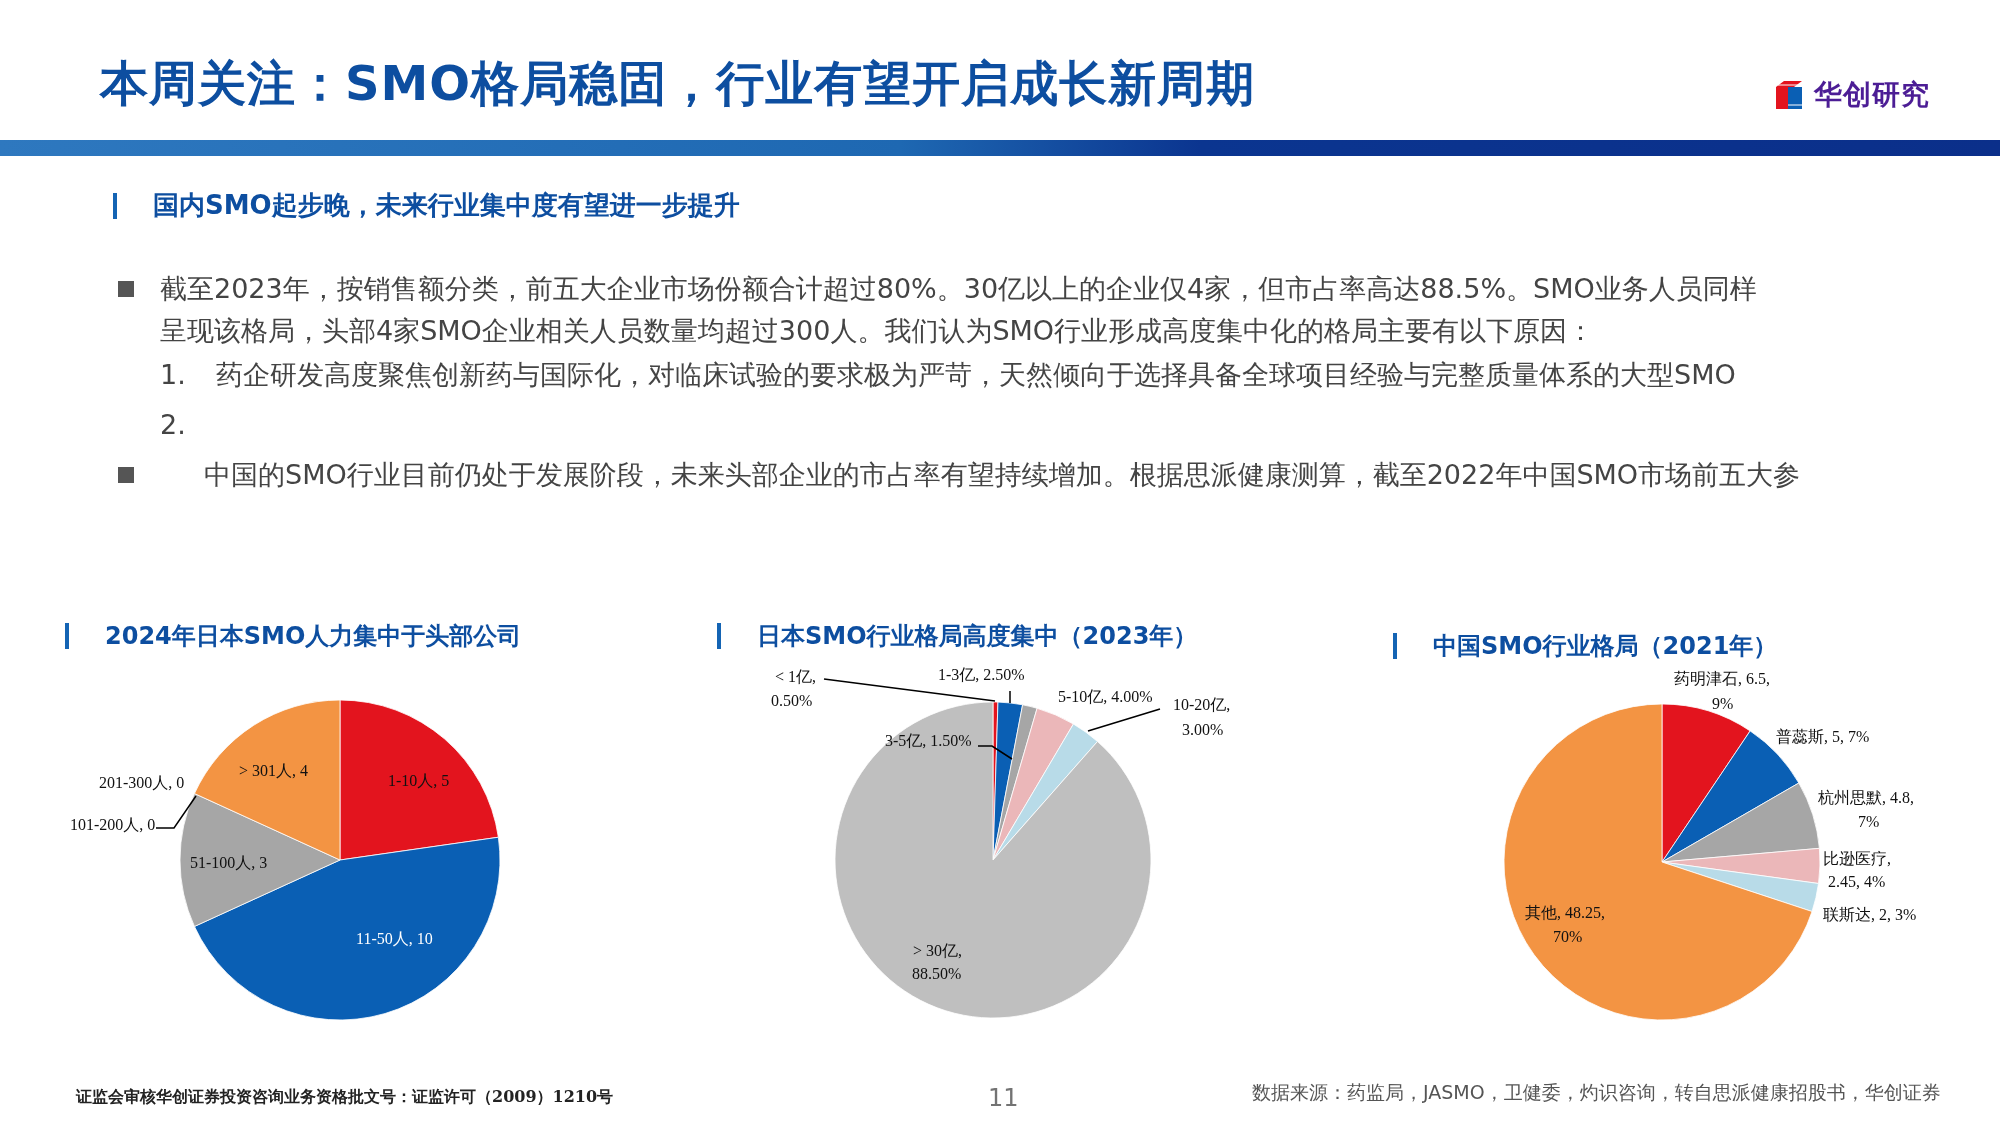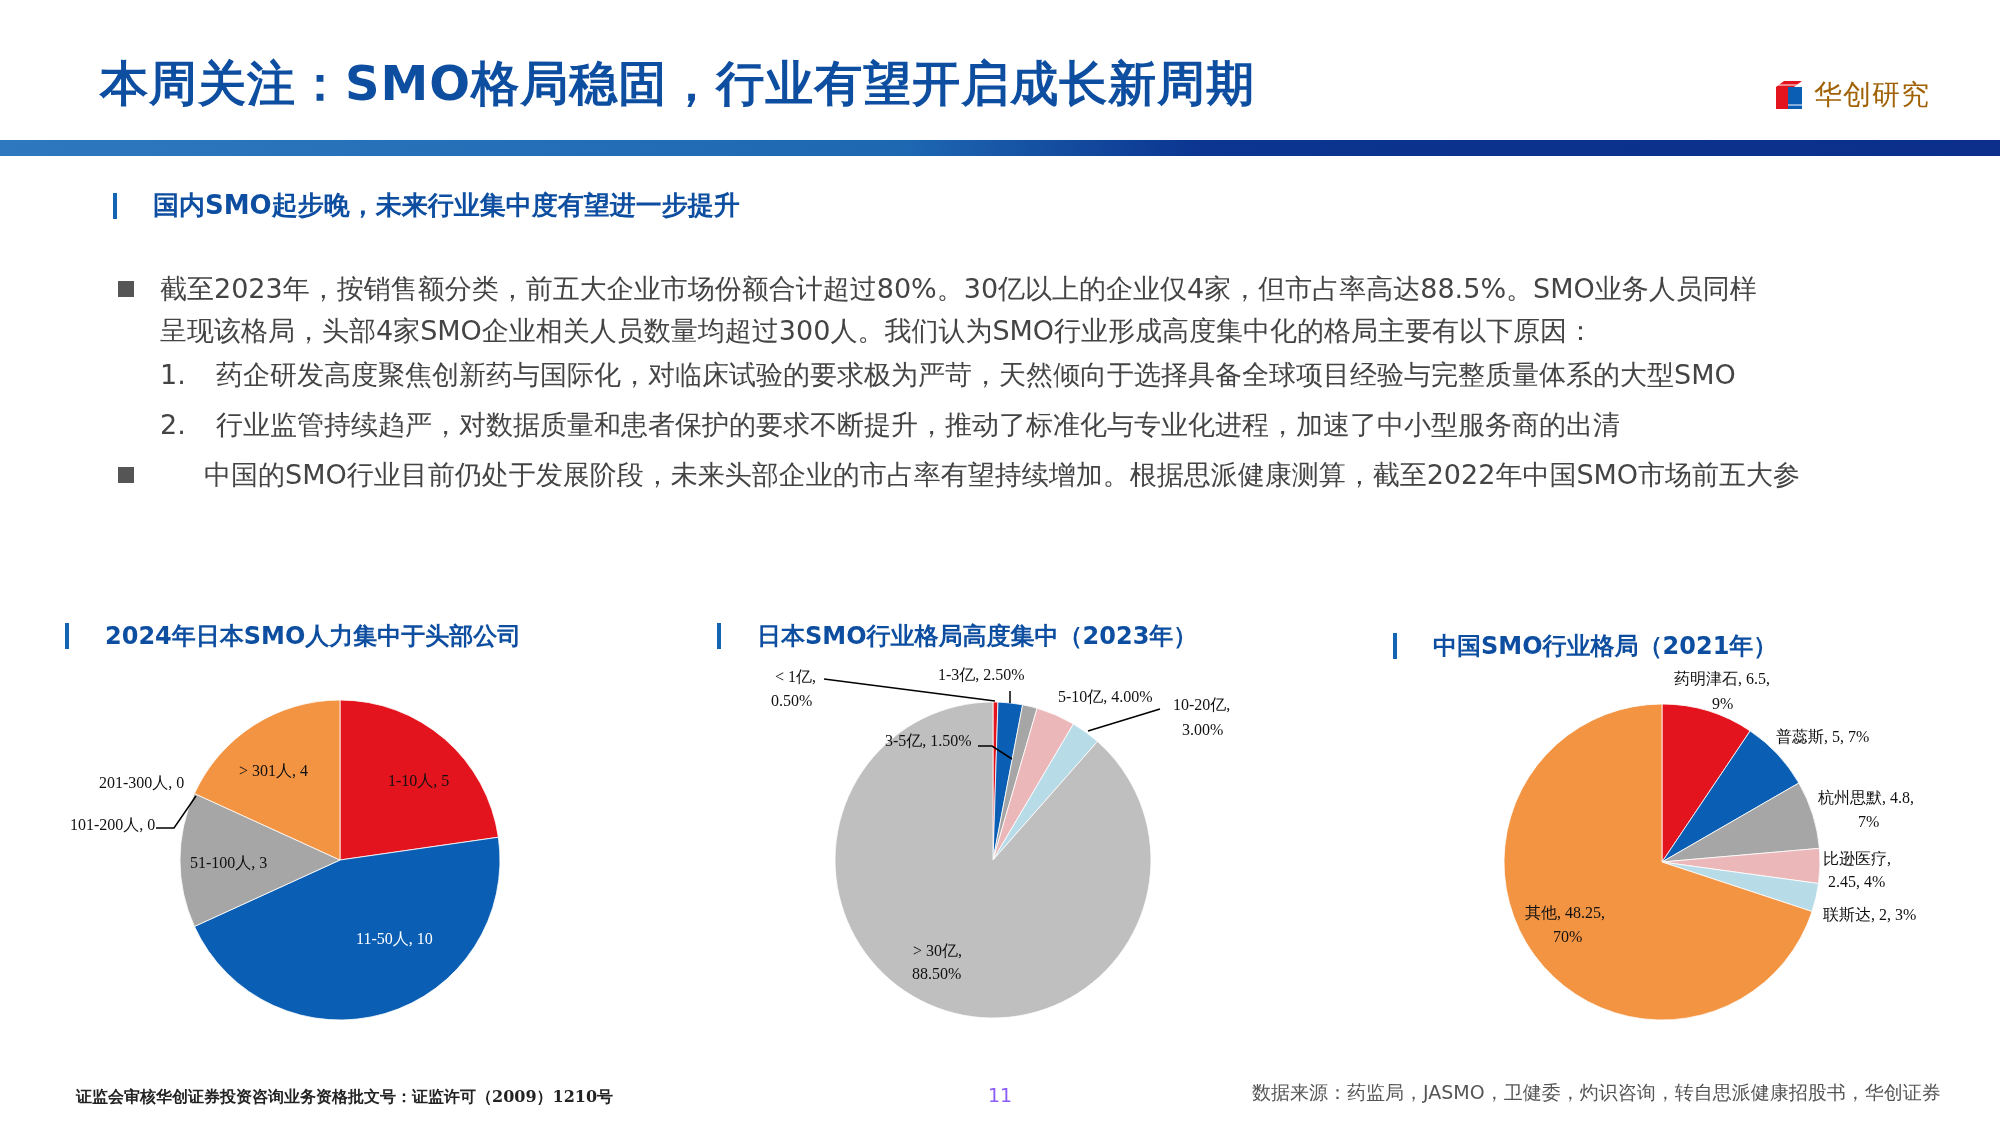--- a/index.html
+++ b/index.html
@@ -1,31 +1,31 @@
 <!DOCTYPE html>
 <html><head>
 <meta charset="utf-8">
 <style>
   html,body{margin:0;padding:0;background:#fff;}
   body{width:2000px;height:1125px;position:relative;overflow:hidden;font-family:"DejaVu Sans","Liberation Sans",sans-serif;}
   .title{position:absolute;left:100px;top:52px;font-size:48px;font-weight:bold;color:#0d4ea0;letter-spacing:1px;white-space:nowrap;}
   .logo{position:absolute;left:1772px;top:76px;display:flex;align-items:center;gap:8px;}
-  .logo-text{font-size:28px;font-weight:normal;color:#a16207;letter-spacing:1px;}
+  .logo-text{font-size:28px;font-weight:bold;color:#4c1d95;letter-spacing:1px;}
   .band{position:absolute;left:0;top:140px;width:2000px;height:16px;background:linear-gradient(90deg,#2e78bf 0%,#1e68b2 45%,#0b3590 60%,#0b2f8a 100%);}
   .sec-head{position:absolute;display:flex;align-items:center;white-space:nowrap;}
   .sec-bar{width:4px;height:26px;background:#1464b4;margin-right:36px;}
   .sec-text{font-size:26px;font-weight:bold;color:#0d4ea0;}
   .body-text{position:absolute;left:110px;top:268px;width:1850px;font-size:27px;color:#444;line-height:42px;}
   .bullet{display:flex;}
   .bsq{width:16px;height:16px;background:#555;margin:13px 26px 0 8px;flex:0 0 auto;}
   .num{display:flex;padding-left:50px;margin-top:2px;}
   .numlab{width:56px;flex:0 0 auto;}
   .chart{position:absolute;}
   .foot-left{position:absolute;left:76px;top:1087px;font-size:16px;font-weight:bold;color:#222;font-family:"DejaVu Serif","Liberation Serif",serif;}
-  .page-num{position:absolute;left:988px;top:1084px;font-size:19px;color:#8b5cf6;text-align:center;}
+  .page-num{position:absolute;left:988px;top:1084px;font-size:24px;color:#737373;text-align:center;}
   .foot-right{position:absolute;left:1252px;top:1080px;font-size:19px;color:#555;}
   .lbl{font-family:"Liberation Serif","DejaVu Serif",serif;}
 </style>
 </head>
 <body>
 
 <div class="title">本周关注：SMO格局稳固，行业有望开启成长新周期</div>
 <div class="logo">
   <svg width="34" height="32" viewBox="0 0 34 32">
     <polygon points="4,8 12,2 30,2 22,8" fill="#e3141e"></polygon>
@@ -50,21 +50,20 @@
       <div>截至2023年，按销售额分类，前五大企业市场份额合计超过80%。30亿以上的企业仅4家，但市占率高达88.5%。SMO业务人员同样</div>
       <div>呈现该格局，头部4家SMO企业相关人员数量均超过300人。我们认为SMO行业形成高度集中化的格局主要有以下原因：</div>
     </div>
   </div>
   <div class="num">
     <span class="numlab">1.</span>
     <span>药企研发高度聚焦创新药与国际化，对临床试验的要求极为严苛，天然倾向于选择具备全球项目经验与完整质量体系的大型SMO</span>
   </div>
   <div class="num" style="margin-top:8px;">
     <span class="numlab">2.</span>
-    <span>行业监管持续趋严，对数据质量和患者保护的要求不断提升，推动了标准化与专业化进程，加速了中小型服务商的出清</span>
   </div>
   <div class="bullet" style="margin-top:8px;gap:44px;">
     <div class="bsq"></div>
     <div>
       <div>中国的SMO行业目前仍处于发展阶段，未来头部企业的市占率有望持续增加。根据思派健康测算，截至2022年中国SMO市场前五大参</div>
     </div>
   </div>
 </div>
 
 <div class="sec-head" style="left:65px;top:620px;">

